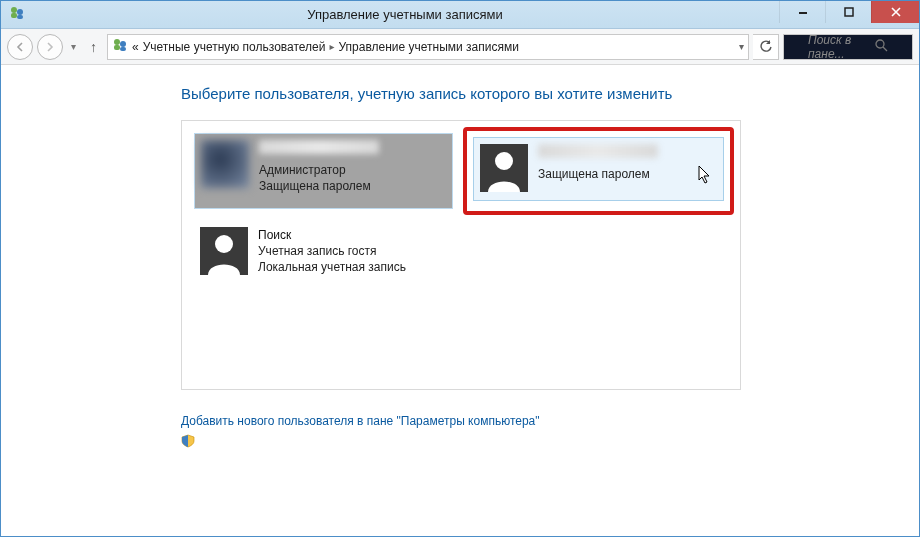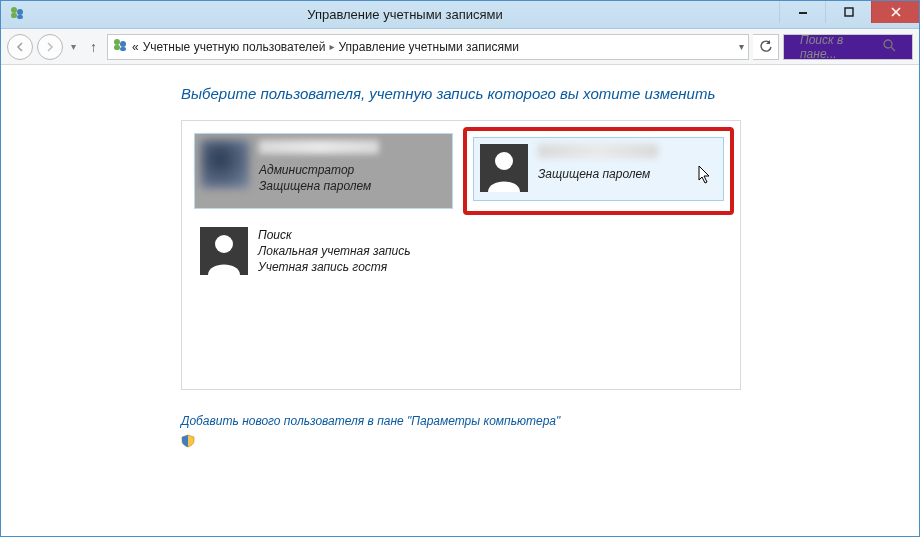--- a/index.html
+++ b/index.html
@@ -76,39 +76,38 @@
   .bc-sep { color:#666; font-size:10px; }
   .bc-refresh {
     width:26px; height:26px;
     border:1px solid #c9c9c9; border-left:none;
     background:#fff;
     display:flex; align-items:center; justify-content:center;
   }
   .searchbox {
     width:130px; height:26px;
     border:1px solid #c9c9c9;
-    background:#4c1d95;
+    background:#0f172a;
     display:flex; align-items:center;
-    padding:0 16px;
+    padding:0 24px;
     color:#888;
     font-style:italic;
     gap:6px;
   }
   .searchbox .mag { margin-left:auto; color:#777; }
   
   .content {
     flex:1;
     background:#fff;
     padding:14px 20px 20px 20px;
     overflow:auto;
   }
   .content-inner {
     margin-left:160px;
     width:560px;
-    font-style:italic;
   }
   .heading {
     color:#0b5aa0;
     font-size:15px;
     margin:6px 0 18px 0;
   }
   .user-grid {
     border:1px solid #d9d9d9;
     width:560px;
     height:270px;
@@ -291,22 +290,22 @@
         <div class="user-card">
           <div class="avatar">
             <svg width="48" height="48" viewBox="0 0 48 48">
               <rect width="48" height="48" fill="#3a3a3a"></rect>
               <circle cx="24" cy="17" r="9" fill="#fff"></circle>
               <path d="M8 48 C8 34 40 34 40 48 Z" fill="#fff"></path>
             </svg>
           </div>
           <div class="user-meta">
             <div class="name">Поиск</div>
+            <div class="line">Учетная запись гостя</div>
             <div class="line">Локальная учетная запись</div>
-            <div class="line">Учетная запись гостя</div>
           </div>
         </div>
 
         <div></div>
       </div>
 
       <div class="links">
         <div>
           <a href="#">Добавить нового пользователя в пане "Параметры компьютера"</a>
         </div>

